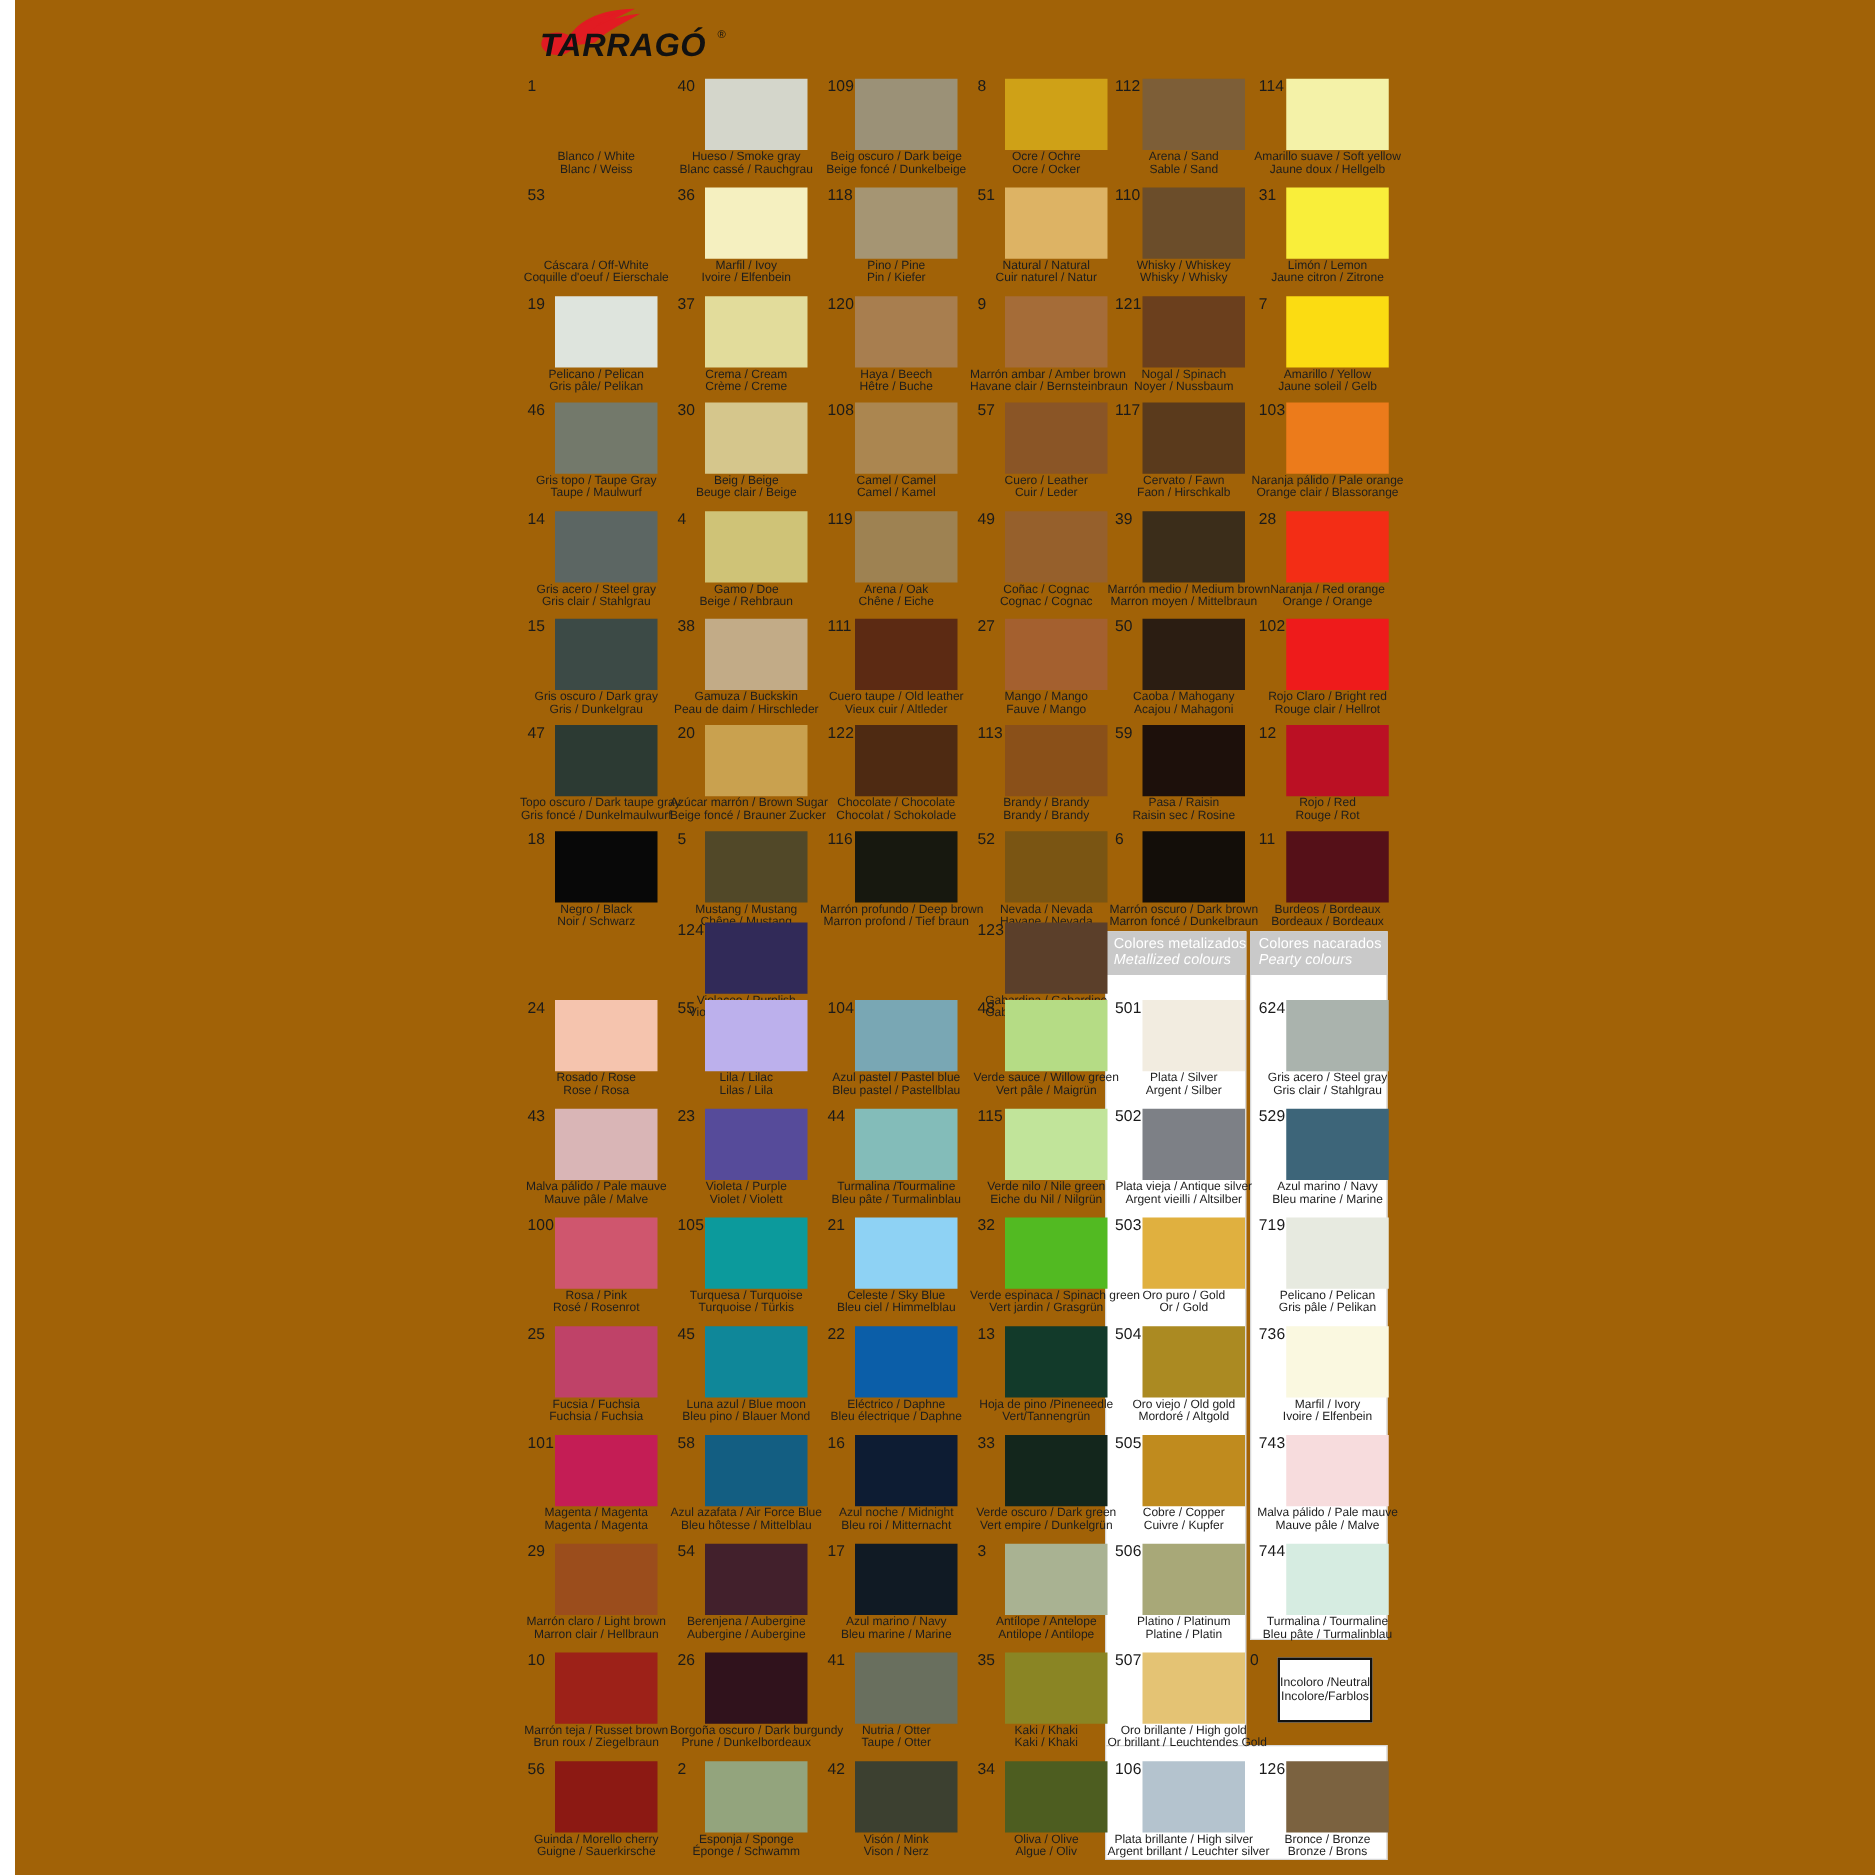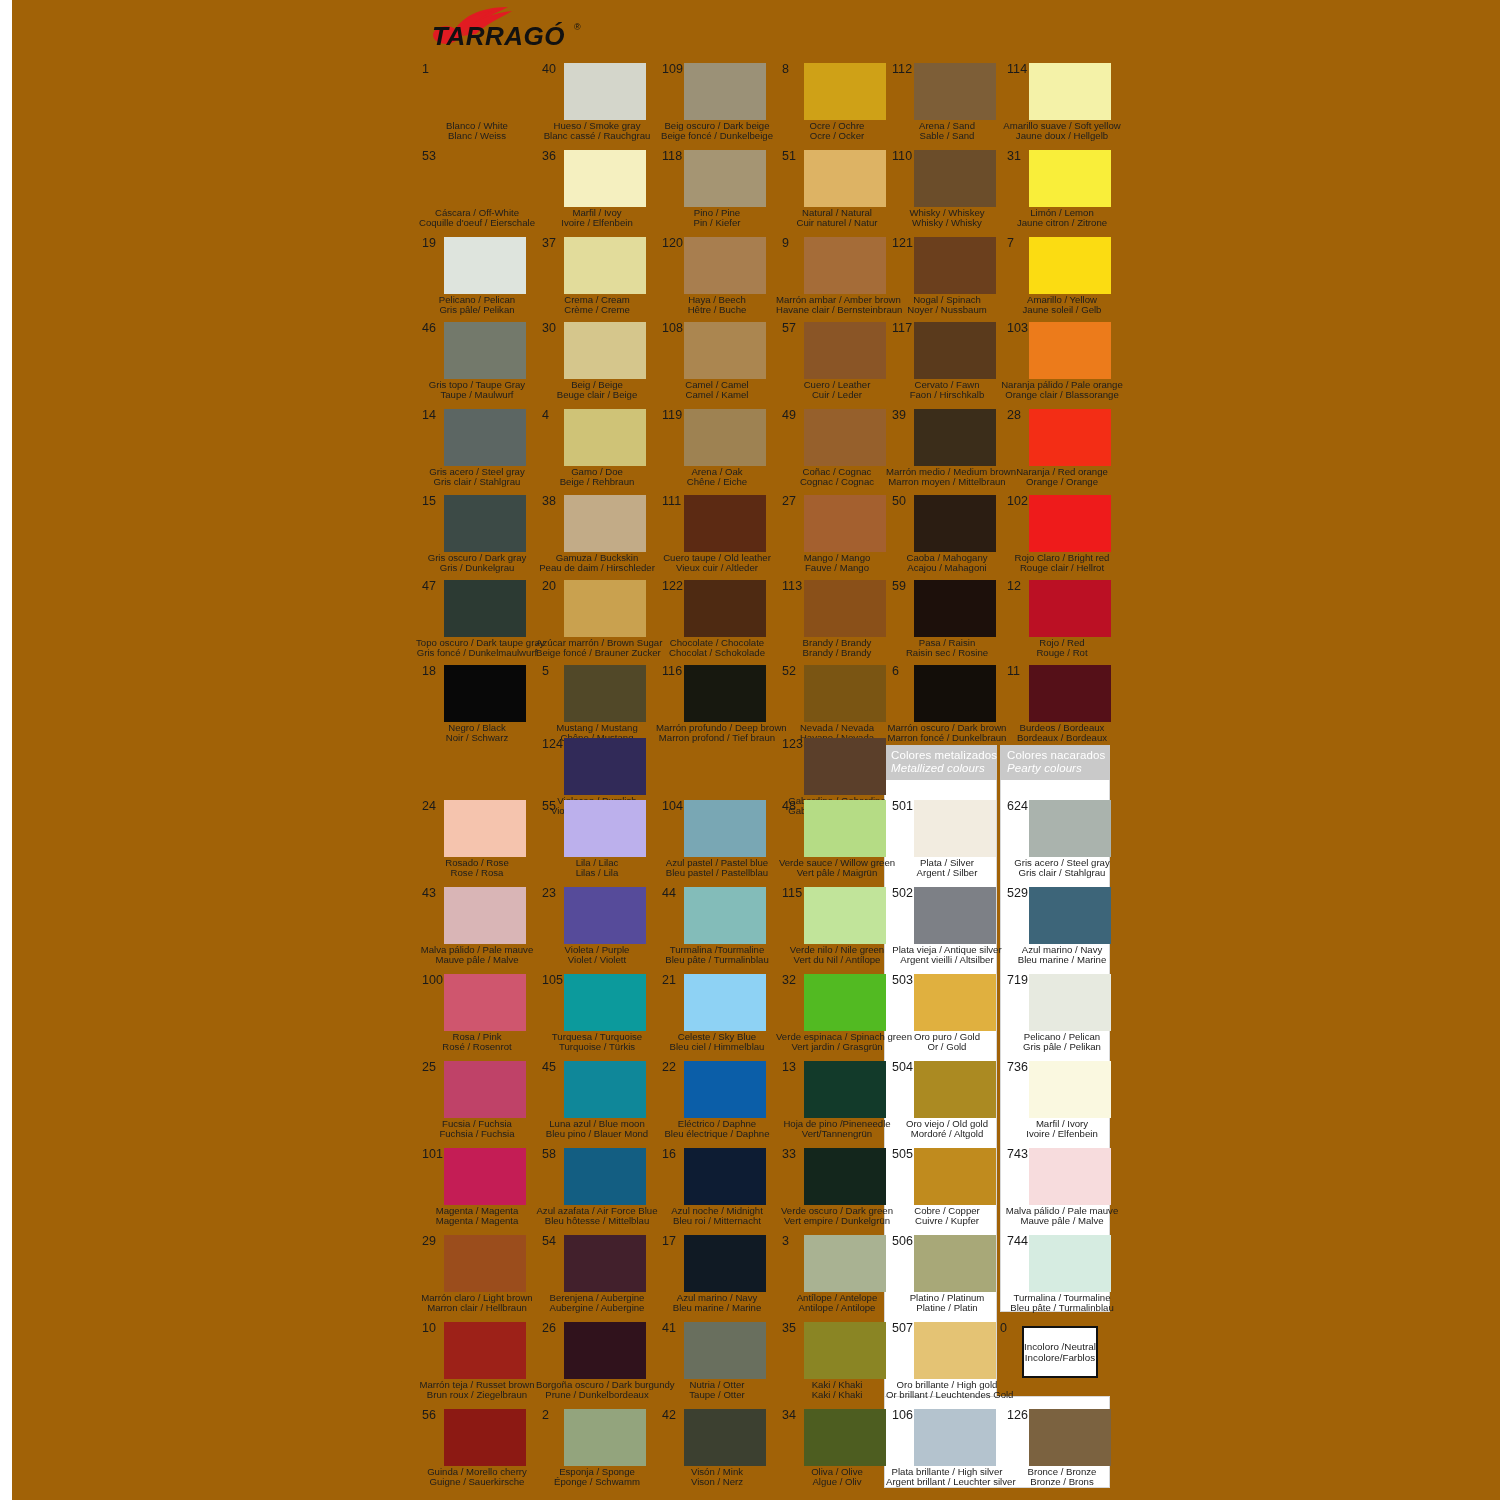--- a/index.html
+++ b/index.html
@@ -409,21 +409,21 @@
         <div class="cap"><span>Violeta / Purple</span><span class="l2">Violet / Violett</span></div>
       </div>
       <div class="cell" style="left: 650px; top: 887px;">
         <div class="num">44</div>
         <div class="sw" style="background: rgb(131, 188, 185);"></div>
         <div class="cap"><span>Turmalina /Tourmaline</span><span class="l2">Bleu pâte / Turmalinblau</span></div>
       </div>
       <div class="cell" style="left: 770px; top: 887px;">
         <div class="num">115</div>
         <div class="sw" style="background: rgb(193, 228, 154);"></div>
-        <div class="cap"><span>Verde nilo / Nile green</span><span class="l2">Vert du Nil / Antílope</span></div>
+        <div class="cap"><span>Verde nilo / Nile green</span><span class="l2">Eiche du Nil / Nilgrün</span></div>
       </div>
       <div class="cell" style="left: 880px; top: 887px;">
         <div class="num">502</div>
         <div class="sw" style="background: rgb(125, 128, 134);"></div>
         <div class="cap"><span>Plata vieja / Antique silver</span><span class="l2">Argent vieilli / Altsilber</span></div>
       </div>
       <div class="cell" style="left: 995px; top: 887px;">
         <div class="num">529</div>
         <div class="sw" style="background: rgb(61, 101, 121);"></div>
         <div class="cap"><span>Azul marino / Navy</span><span class="l2">Bleu marine / Marine</span></div>

